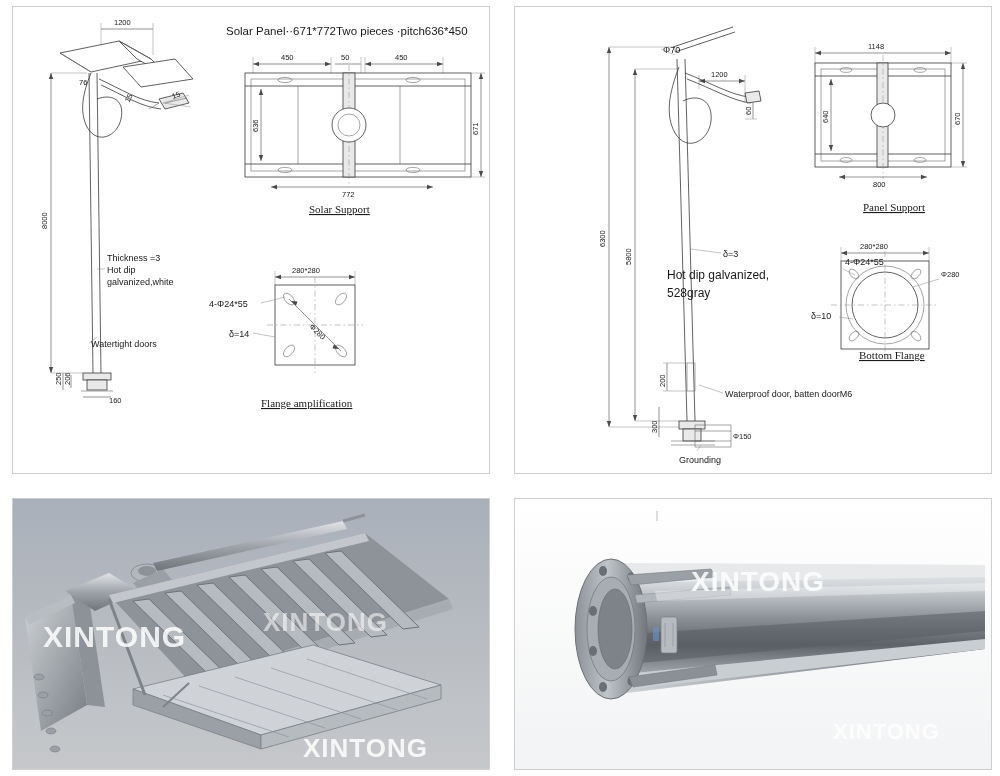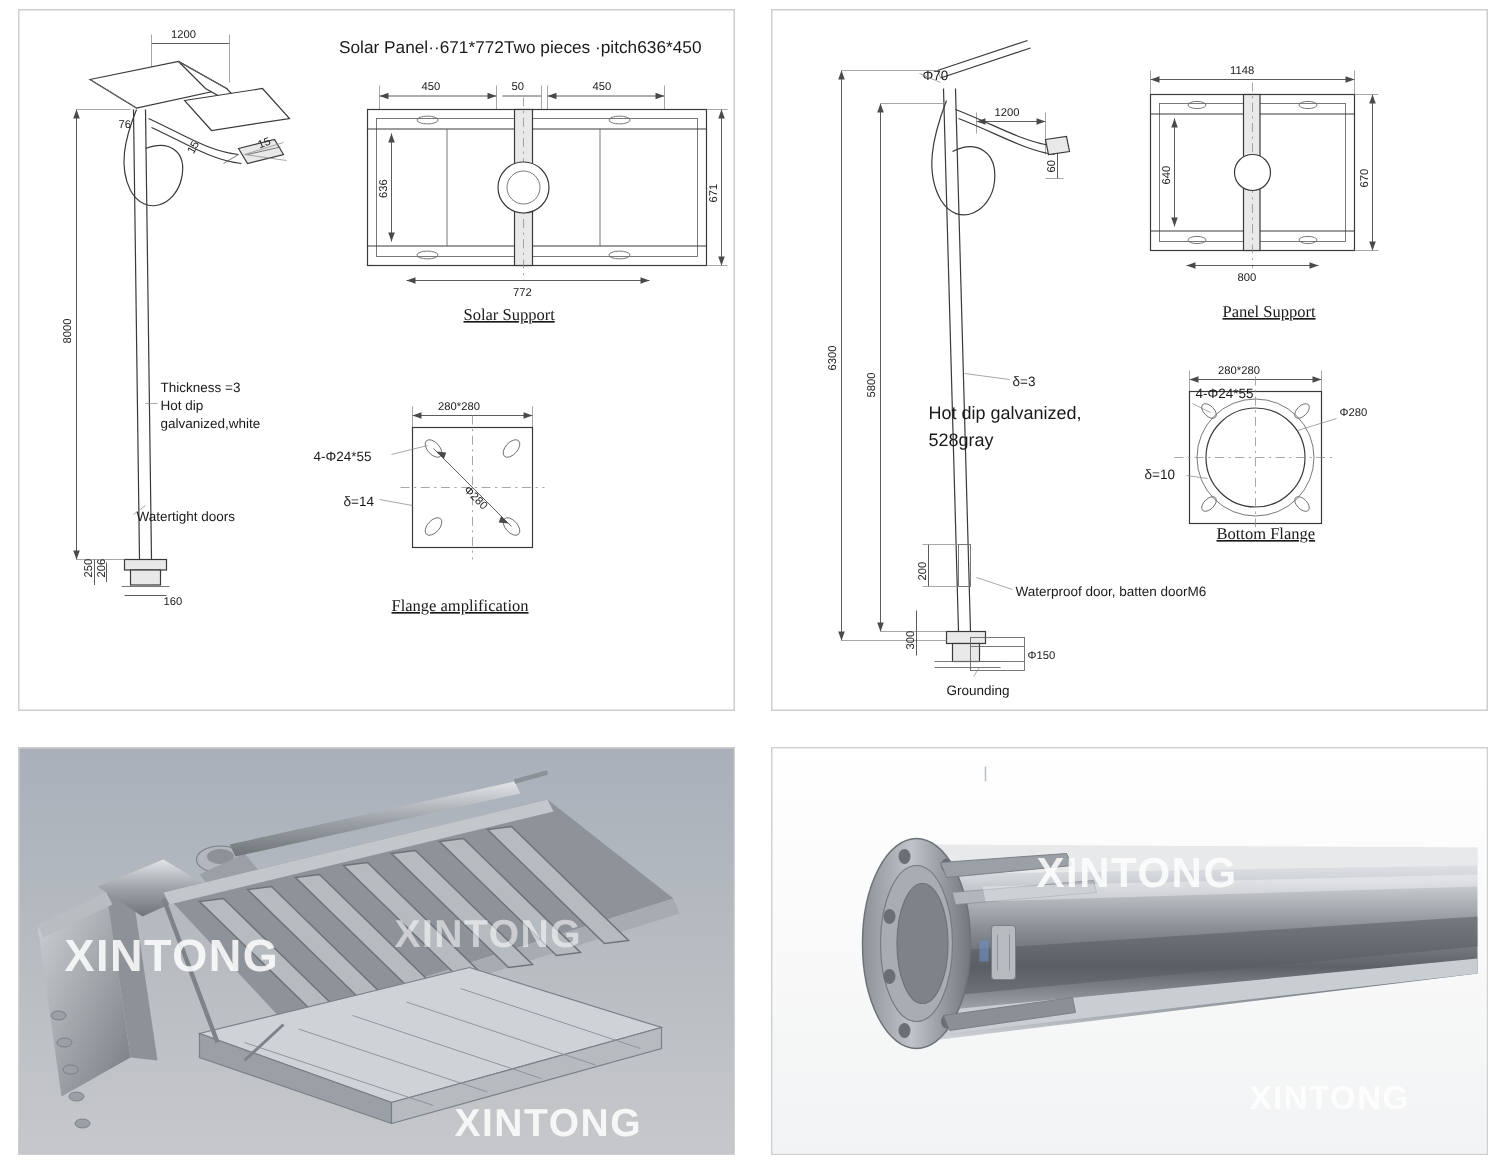--- a/index.html
+++ b/index.html
@@ -20,21 +20,21 @@
     height: 776px;
   }
   .panel {
     position: absolute;
     box-sizing: border-box;
     border: 1px solid #cfcfcf;
     background: #fff;
     overflow: hidden;
   }
   #panel-tl { left: 12px;  top: 6px;   width: 478px; height: 468px; }
-  #panel-tr { left: 514px; top: 6px;   width: 478px; height: 468px; }
+  #panel-tr { left: 514px; top: 6px;   width: 478px; height: 468px; padding-left: 48px; }
   #panel-bl { left: 12px;  top: 498px; width: 478px; height: 272px; background:#b9bdc4; }
   #panel-br { left: 514px; top: 498px; width: 478px; height: 272px; background:#ffffff; }
 
   svg { display: block; }
   .ln { stroke: #3a3a3a; stroke-width: 0.8; fill: none; }
   .ln-thin { stroke: #6a6a6a; stroke-width: 0.6; fill: none; }
   .dim { stroke: #4a4a4a; stroke-width: 0.6; fill: none; }
   .ext { stroke: #8a8a8a; stroke-width: 0.5; fill: none; }
   .ctr { stroke: #8a8a8a; stroke-width: 0.5; fill: none; stroke-dasharray: 6 3 1.5 3; }
   .fillgray { fill: #e9e9e9; stroke: #3a3a3a; stroke-width: 0.8; }

